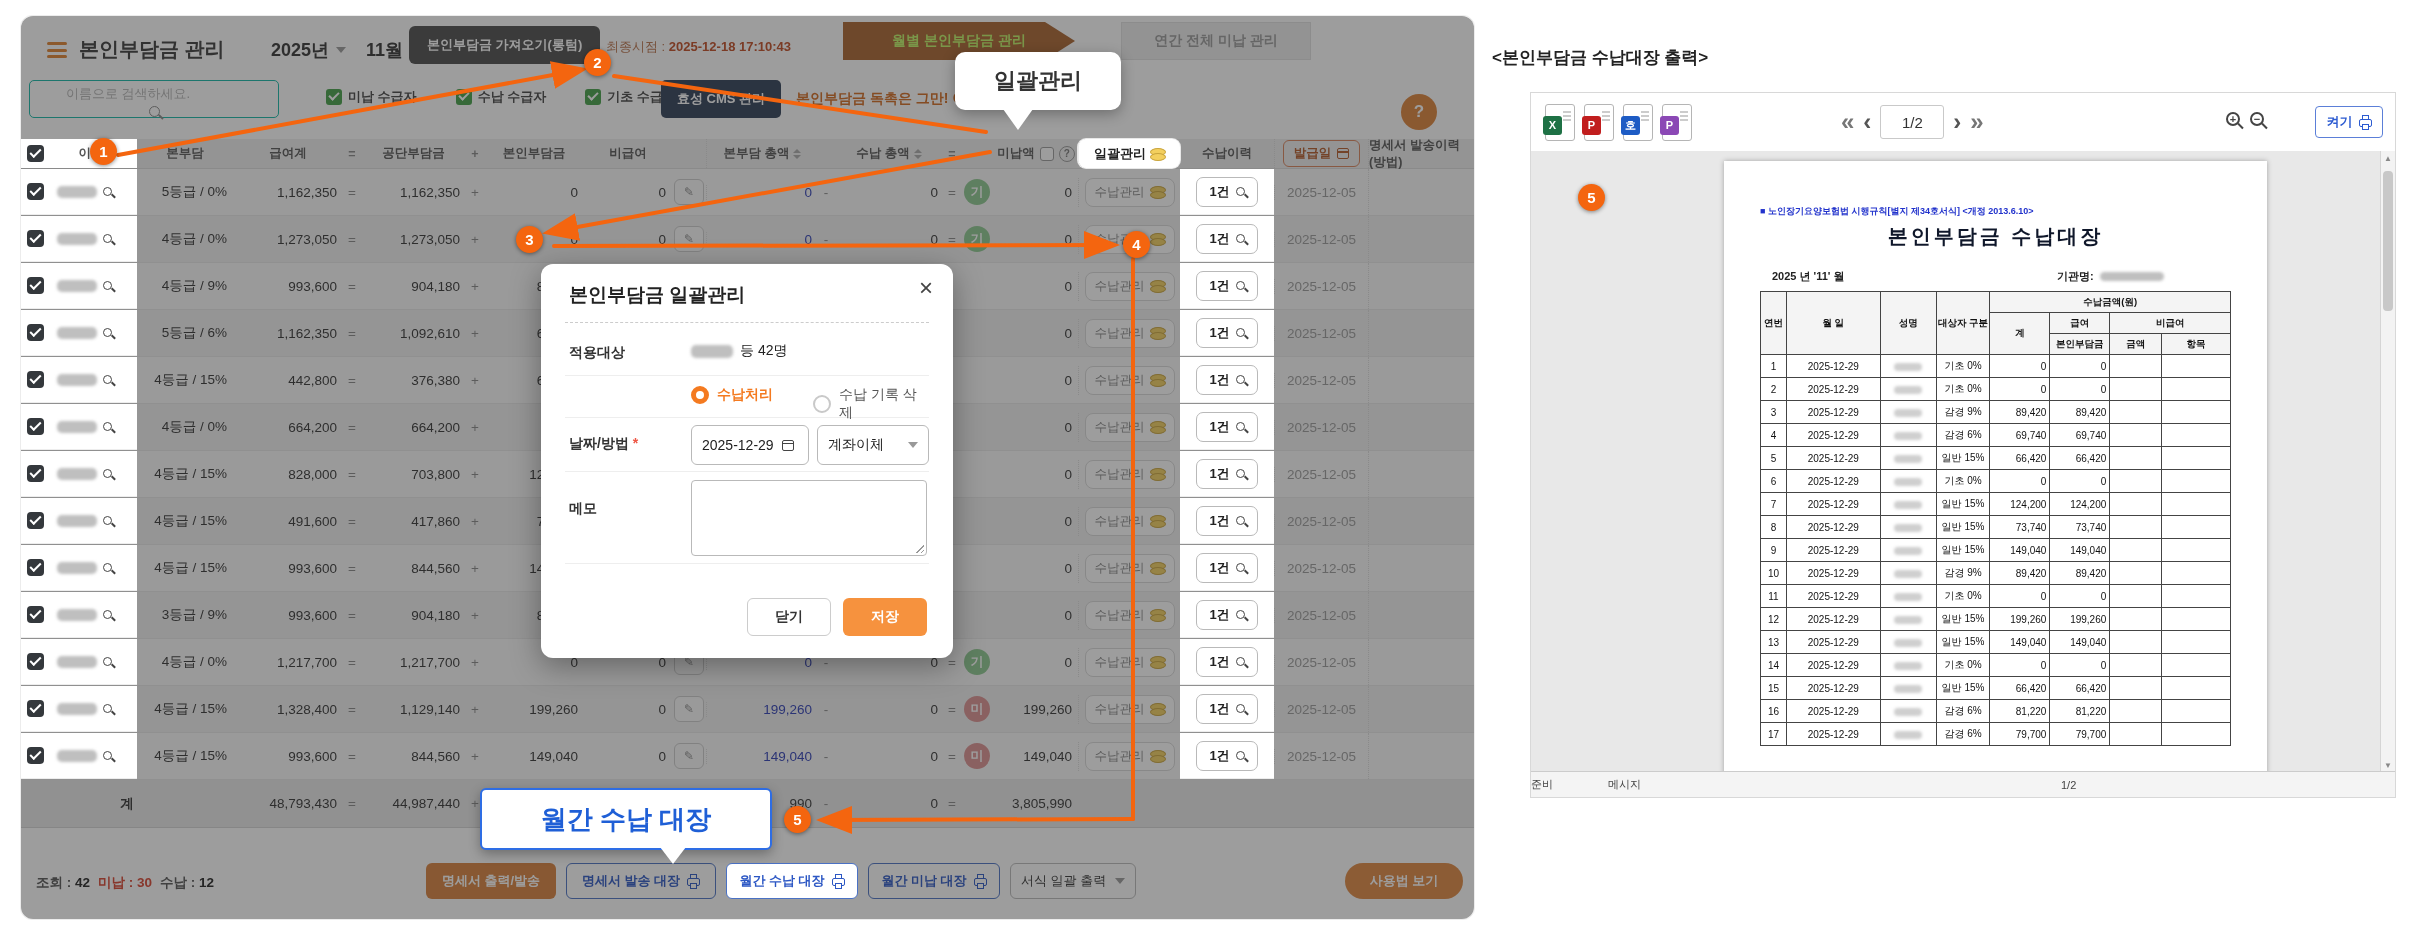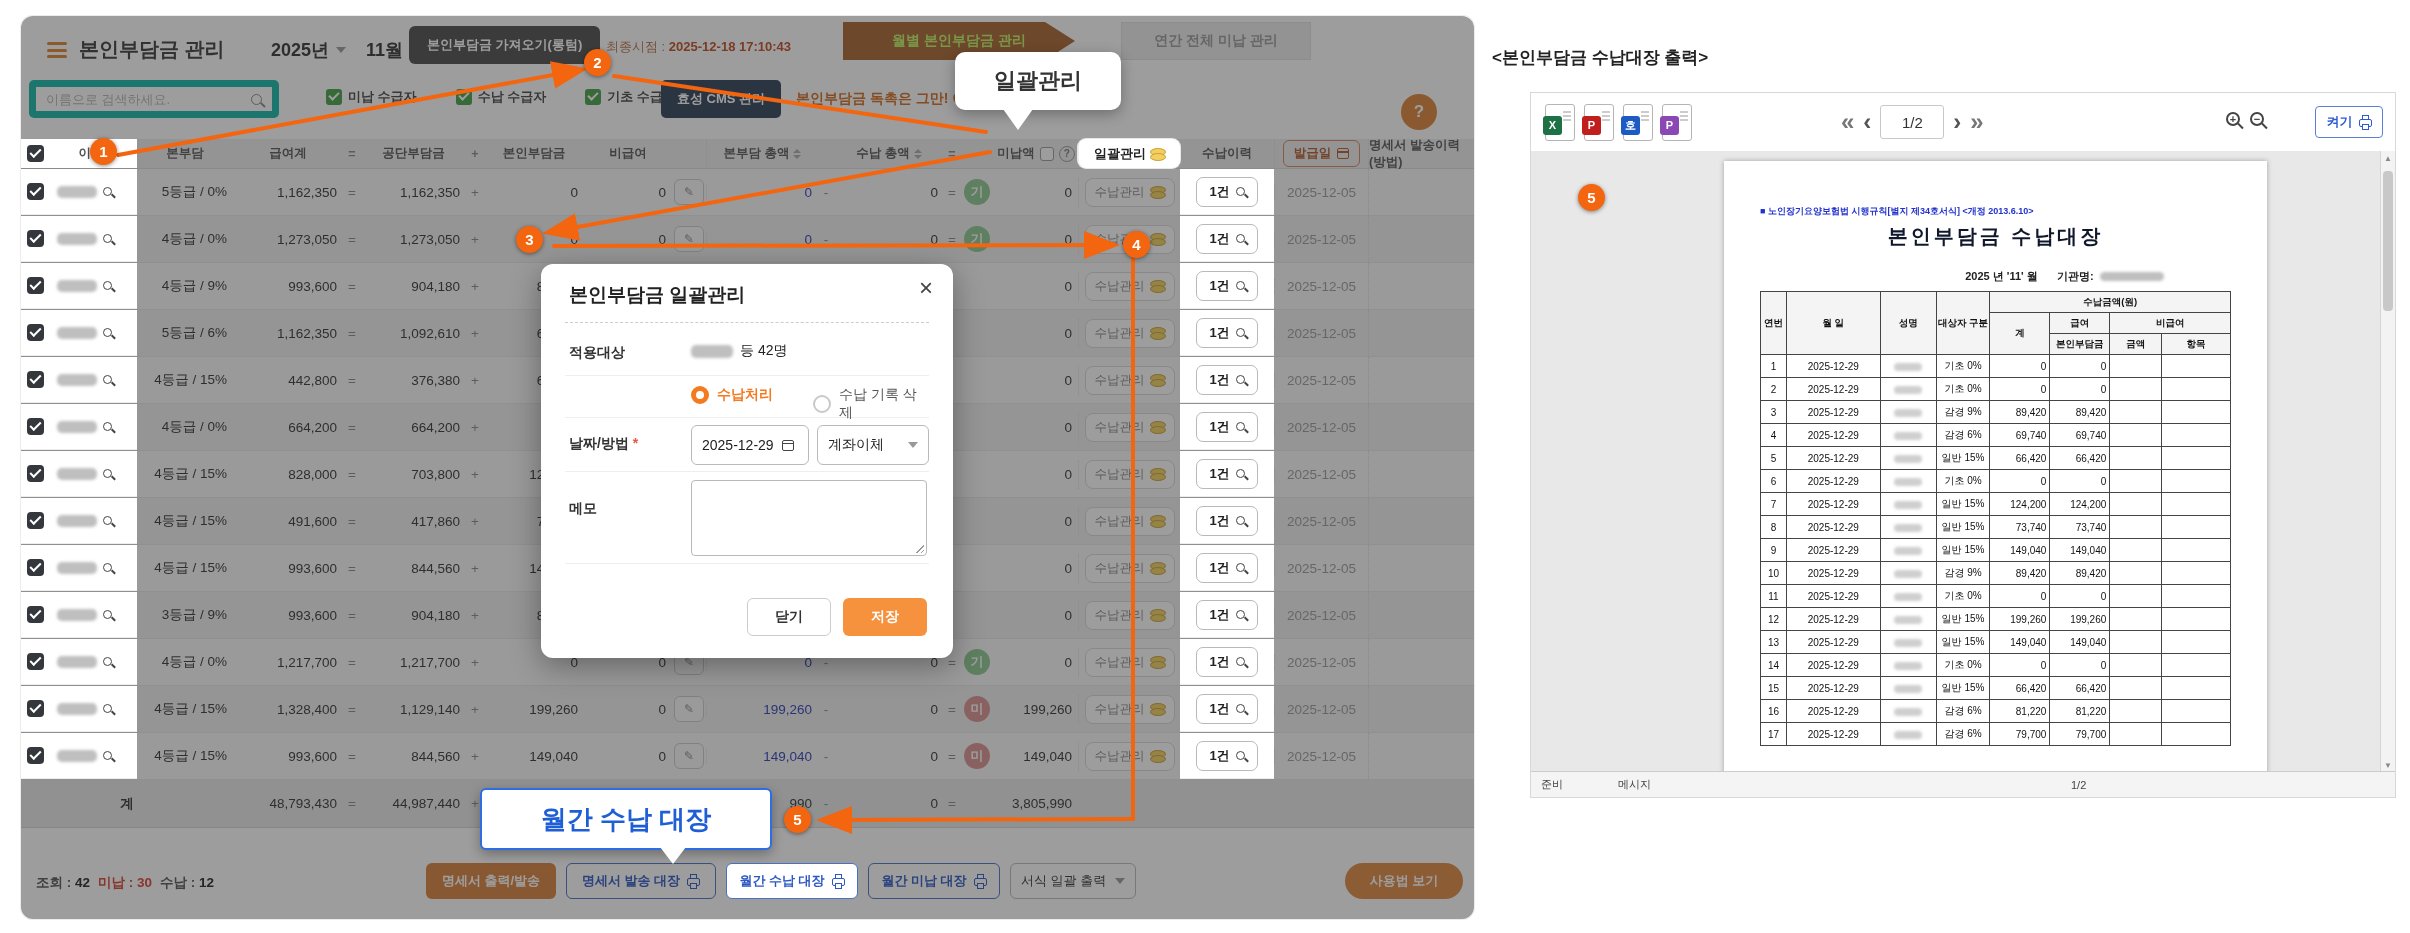--- a/index.html
+++ b/index.html
@@ -24,22 +24,22 @@
   .sync b { color:#c04b22; }
   .tab-arrow { position:absolute; left:822px; top:6px; width:232px; height:38px; background:#a8622e; color:#bef264;
     display:flex; align-items:center; justify-content:center; font-size:14px; font-weight:bold;
     clip-path:polygon(0 0,202px 0,232px 50%,202px 100%,0 100%); }
   .tab-plain { position:absolute; left:1100px; top:6px; width:190px; height:38px; background:#ededed; border:1px solid #e0e0e0;
     color:#9a9a9a; display:flex; align-items:center; justify-content:center; font-size:14px; font-weight:bold; }
   .help-circle { position:absolute; left:1380px; top:78px; width:36px; height:36px; border-radius:50%; background:#dd8136;
     color:#fff; font-size:17px; font-weight:bold; display:flex; align-items:center; justify-content:center; }
 
   
-  .search-box { position:absolute; left:8px; top:64px; width:250px; height:38px; border:7px solid #14b8a6; border-radius:5px;
-    background:#fff; display:flex; align-items:center; padding:0 10px; }
+  .search-box { position:absolute; left:8px; top:64px; width:250px; height:38px; border:1px solid #14b8a6; border-radius:5px;
+    background:#fff; display:flex; align-items:center; padding:0 10px;flex-direction:column; }
   .search-box input { border:none; outline:none; flex:1; font-size:13px; color:#555; font-family:inherit; }
   .search-box input::placeholder { color:#b5b5b5; }
   .mag { width:11px; height:11px; border:1.7px solid #888; border-radius:50%; position:relative; flex:none; }
   .mag::after { content:''; position:absolute; width:6px; height:1.7px; background:#888; transform:rotate(45deg); right:-5px; bottom:-2px; }
   .mag.sm { width:9px; height:9px; border-color:#444; } .mag.sm::after { background:#444; width:5px; }
   .filters { position:absolute; left:282px; top:72px; display:flex; align-items:center; gap:16px; }
   .gchk { display:flex; align-items:center; gap:6px; font-size:13px; font-weight:bold; color:#444;margin-left:23px; }
   .gcb { width:16px; height:16px; border-radius:3px; background:#43a047; position:relative; }
   .gcb::after { content:''; position:absolute; left:3px; top:3px; width:8px; height:4px; border-left:2px solid #fff; border-bottom:2px solid #fff; transform:rotate(-45deg); }
   .cms-btn { position:absolute; left:640px; top:64px; height:38px; padding:0 16px; background:#2e3d55; color:#fff; border:none; border-radius:5px; font-size:13px; font-weight:bold; }
@@ -160,30 +160,30 @@
   .open-btn { position:absolute; right:12px; top:13px; height:32px; width:68px; border:1px solid #5b7fd8; border-radius:4px; background:#fff;
     color:#2c5bd1; font-size:13px; font-weight:bold; display:flex; align-items:center; justify-content:center; gap:6px; }
   .open-btn .prt::after { background:#fff; }
   .doc-area { position:absolute; left:0; top:58px; width:100%; height:622px; background:#e8e8e8; overflow:hidden; }
   .scrollbar { position:absolute; right:0; top:0; width:15px; height:100%; background:#f3f3f3; border-left:1px solid #d5d5d5; }
   .scrollbar .thumb { position:absolute; left:2px; right:2px; top:20px; height:140px; background:#c8c8c8; border-radius:4px; }
   .scrollbar .arr { position:absolute; left:0; width:100%; text-align:center; font-size:8px; color:#888; }
   .page { position:absolute; left:193px; top:10px; width:543px; height:980px; background:#fff; box-shadow:0 0 5px rgba(0,0,0,.3); }
   .reg-line { position:absolute; left:36px; top:44px; font-size:9px; font-weight:bold; color:#2233cc; }
   .doc-title { position:absolute; left:0; top:62px; width:100%; text-align:center; font-size:20px; font-weight:bold; letter-spacing:3px; color:#0f172a; }
-  .doc-meta { position:absolute; left:48px; right:36px; top:108px; font-size:11px; font-weight:bold; color:#222; display:flex;justify-content:center; }
+  .doc-meta { position:absolute; left:48px; right:36px; top:108px; font-size:11px; font-weight:bold; color:#222; display:flex; }
   .doc-org { position:absolute; left:285px; display:flex; align-items:center; gap:6px; }
   .doc-table { position:absolute; left:36px; top:130px; width:471px; border-collapse:collapse; font-size:10px; color:#111; }
   .doc-table th, .doc-table td { border:1px solid #444; }
   .doc-table th { font-size:9.5px; font-weight:bold; background:#f4f4f4; height:21px; }
   .doc-table td { height:23px; text-align:center; }
   .doc-table td.dnum { text-align:right; padding-right:3px; }
   .pv-status { position:absolute; left:0; bottom:0; width:100%; height:26px; background:#f4f4f4; border-top:1px solid #ccc;
     font-size:11px; color:#444; display:flex; align-items:center; }
-  .pv-status .st-ready { margin-left:10px; } .pv-status .st-msg { margin-left:55px; } .pv-status .st-page { margin-left:420px; }
+  .pv-status .st-ready { } .pv-status .st-msg { margin-left:55px; } .pv-status .st-page { margin-left:420px; }
 </style>
 </head>
 <body>
 
 <div class="app">
 
   <span class="hamburger">
       <i></i>
       <i></i>
       <i></i>

